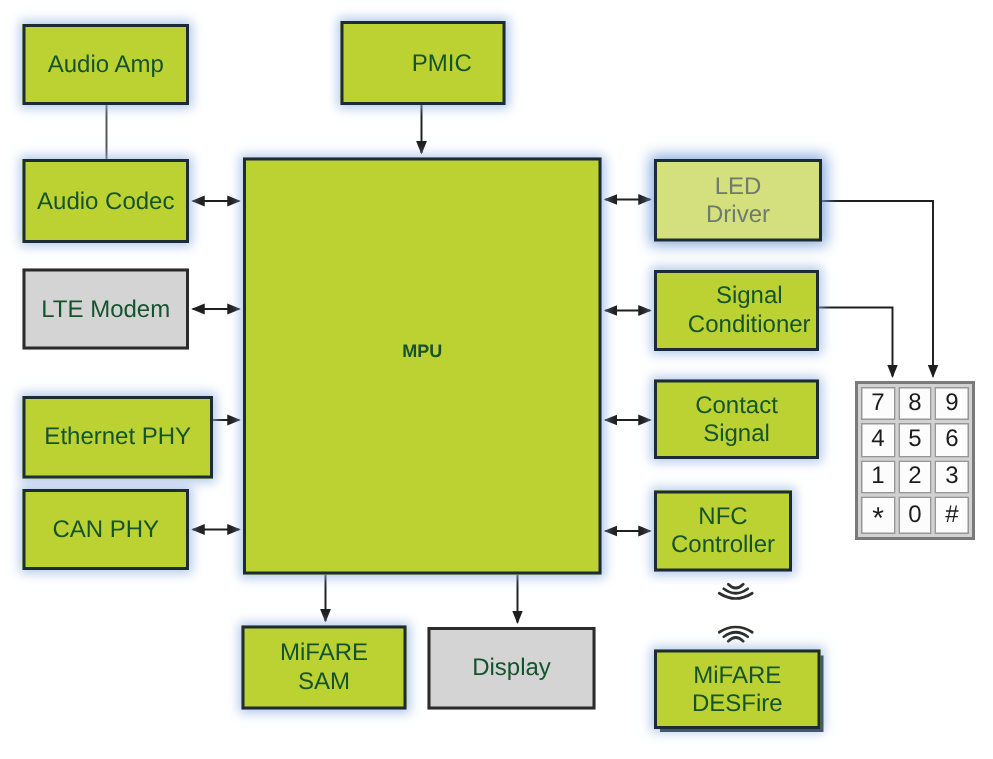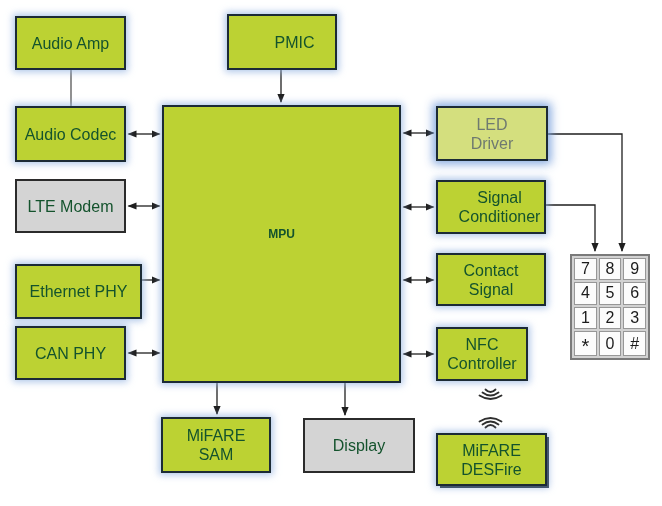--- a/index.html
+++ b/index.html
@@ -87,21 +87,21 @@
   <div class="block green" style="left:15px; top:16px; width:111px; height:54px;">Audio Amp</div>
   <div class="block green" style="left:15px; top:106px; width:111px; height:56px;">Audio Codec</div>
   <div class="block gray" style="left:15px; top:179px; width:111px; height:54px;">LTE Modem</div>
   <div class="block green" style="left:15px; top:264px; width:127px; height:55px;">Ethernet PHY</div>
   <div class="block green" style="left:15px; top:326px; width:111px; height:54px;">CAN PHY</div>
 
   <div class="block green" style="left:227px; top:14px; width:110px; height:56px;padding-left:25px;">PMIC</div>
   <div class="block green mpu" style="left:162px; top:105px; width:239px; height:278px;">MPU</div>
   <div class="block green" style="left:161px; top:417px; width:110px; height:56px;">MiFARE
 SAM</div>
-  <div class="block gray" style="left:303px; top:418px; width:112px; height:55px;">Display</div>
+  <div class="block gray" style="left:285px; top:418px; width:112px; height:55px;">Display</div>
 
   <div class="block green-light" style="left:436px; top:106px; width:112px; height:55px;">LED
 Driver</div>
   <div class="block green" style="left:436px; top:180px; width:110px; height:54px;padding-left:17px;">Signal
 Conditioner</div>
   <div class="block green" style="left:436px; top:253px; width:110px; height:53px;">Contact
 Signal</div>
   <div class="block green" style="left:436px; top:327px; width:92px; height:54px;">NFC
 Controller</div>
   <div class="block green desfire" style="left:436px; top:433px; width:111px; height:53px;">MiFARE

